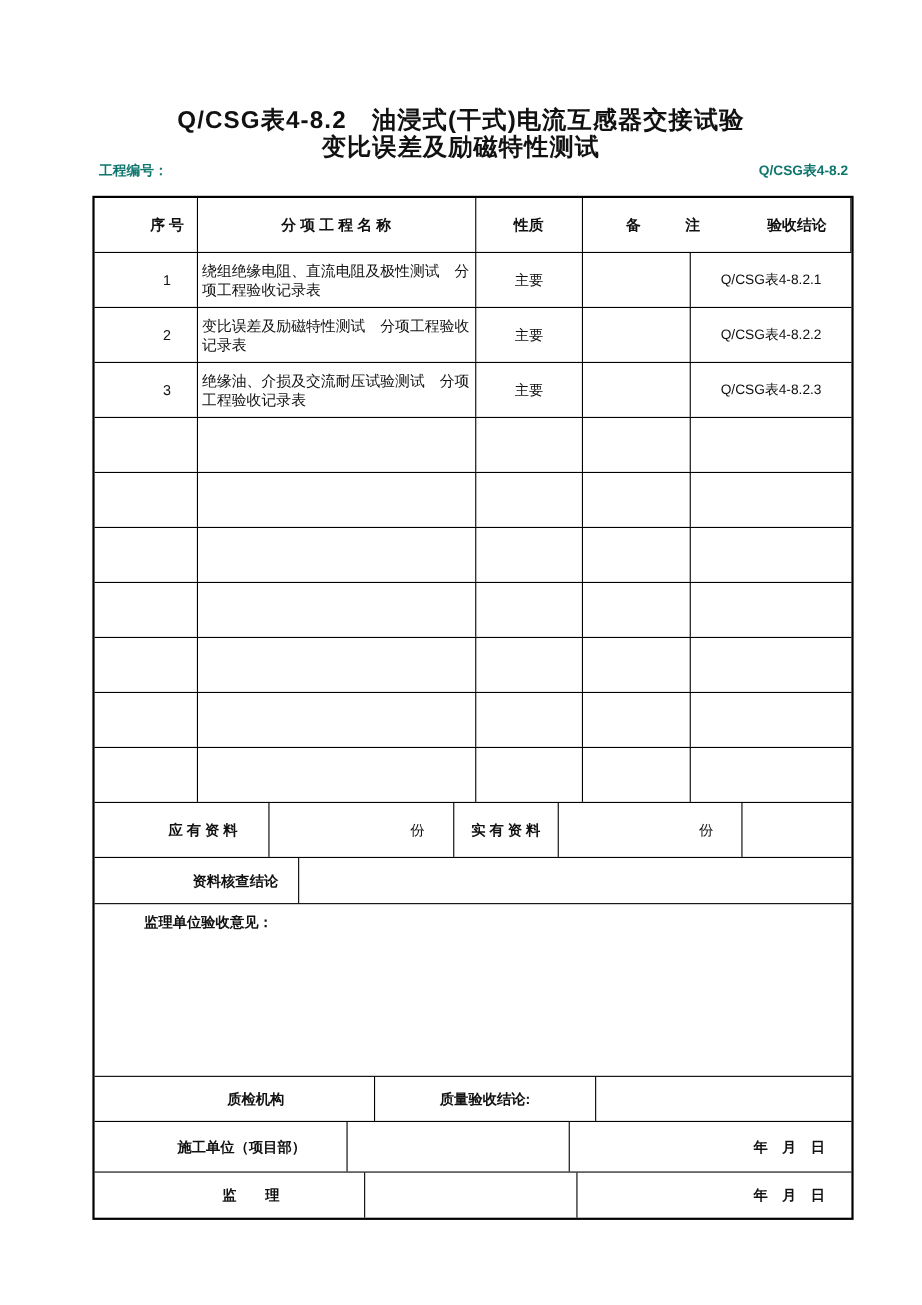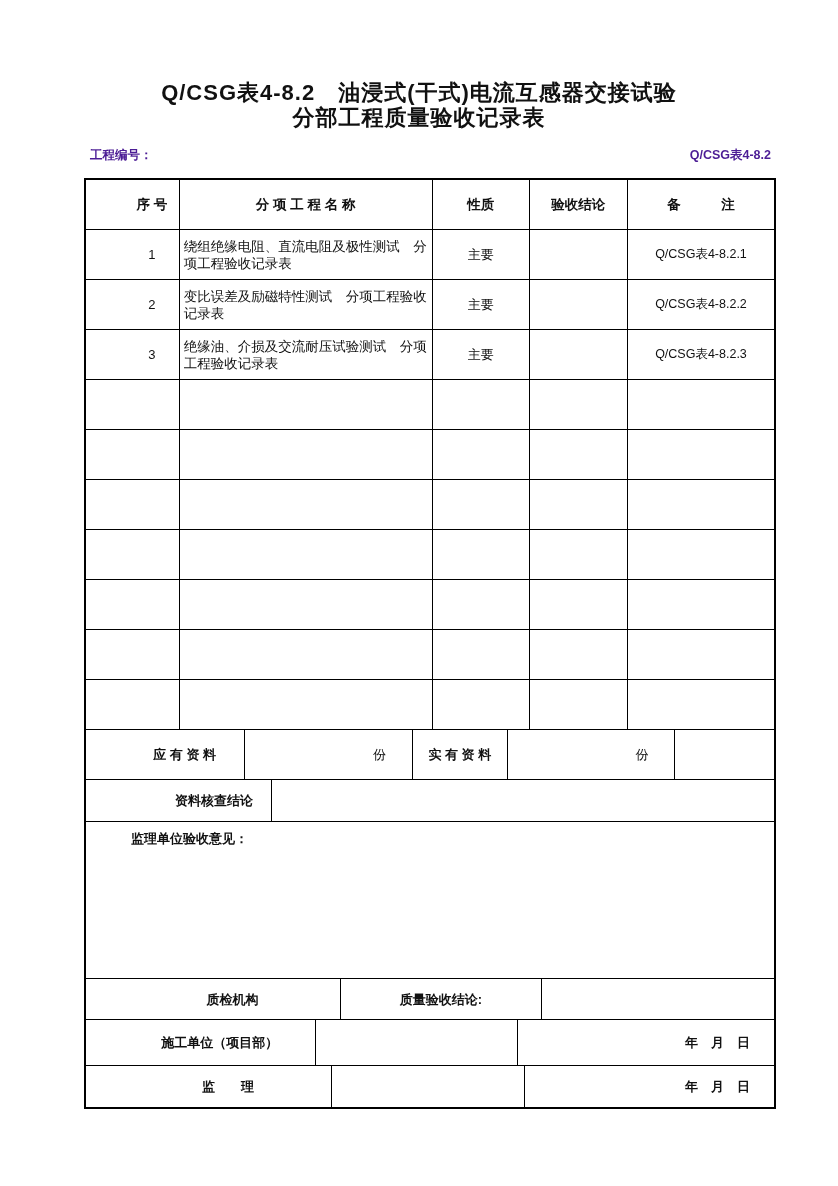--- a/index.html
+++ b/index.html
@@ -7,42 +7,42 @@
     position: relative;
     width: 838px;
     height: 1186px;
     background: #ffffff;
     color: #1a1a1a;
     font-family: "Liberation Sans", sans-serif;
     overflow: hidden;
   }
   .doc-title {
     position: absolute;
-    top: 80px;
+    top: 96px;
     left: 0;
     width: 100%;
     text-align: center;
     font-size: 22px;
     font-weight: bold;
     line-height: 25px;
     letter-spacing: 1px;
     color: #111;
   }
   .subheader {
     position: absolute;
     left: 84px;
     top: 142px;
     width: 688px;
     height: 22px;
     display: flex;
     justify-content: space-between;
     align-items: flex-end;
     font-size: 12.5px;
     font-weight: 600;
-    color: #4c1d95;
+    color: #0f766e;
   }
   .subheader .left { padding-left: 6px; }
   .subheader .right { padding-right: 1px; }
 
   .tbl {
     position: absolute;
     left: 84px;
     top: 178px;
     width: 688px;
     border: 2px solid #000;
@@ -115,36 +115,36 @@
   }
   .remark-cell { font-size: 12.5px; }
 </style>
 </head>
 <body>
 
 <div class="page">
 
   <div class="doc-title">
     <div>Q/CSG表4-8.2　油浸式(干式)电流互感器交接试验</div>
-    <div>分部工程质量验收记录表</div>
+    <div>变比误差及励磁特性测试</div>
   </div>
 
   <div class="subheader">
     <span class="left">工程编号：</span>
     <span class="right">Q/CSG表4-8.2</span>
   </div>
 
   <div class="tbl">
 
     <div class="row h50">
       <div class="c w1 header-cell">序 号</div>
       <div class="c w2 header-cell">分 项 工 程 名 称</div>
       <div class="c w3 header-cell">性质</div>
+      <div class="c w5 endcol header-cell">备　　　注</div>
       <div class="c w4 header-cell">验收结论</div>
-      <div class="c w5 endcol header-cell">备　　　注</div>
     </div>
 
     <div class="row h50">
       <div class="c w1">1</div>
       <div class="c w2 name-cell">绕组绝缘电阻、直流电阻及极性测试　分项工程验收记录表</div>
       <div class="c w3">主要</div>
       <div class="c w4"></div>
       <div class="c w5 endcol remark-cell">Q/CSG表4-8.2.1</div>
     </div>
 

